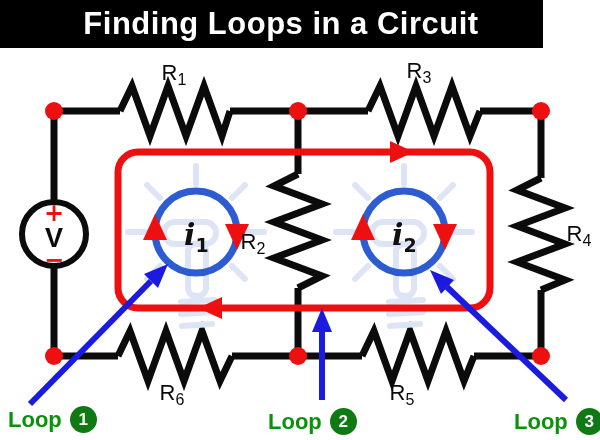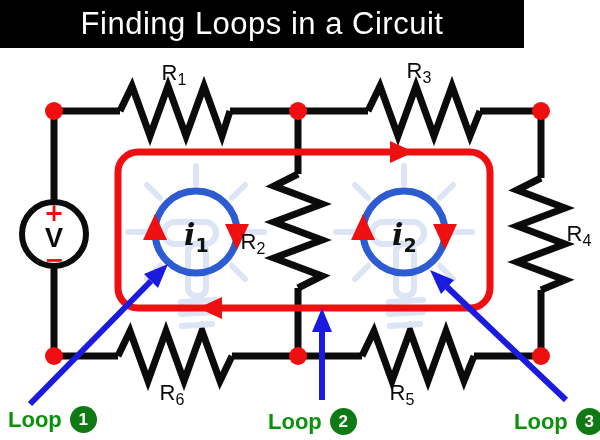--- a/index.html
+++ b/index.html
@@ -1,20 +1,20 @@
 <!DOCTYPE html>
 <html><head>
 <meta charset="utf-8">
 <style>
   html,body{margin:0;padding:0;background:#fff;}
   #stage{position:relative;width:600px;height:440px;background:#ffffff;overflow:hidden;
          font-family:"Liberation Sans",sans-serif;}
   .banner{position:absolute;top:0;left:0;width:524px;height:48px;background:#000;
           color:#fff;display:flex;align-items:center;justify-content:center;
-          font-weight:400;font-size:31px;letter-spacing:.5px;}
+          font-weight:700;font-size:31px;letter-spacing:.5px;padding-left:19px;}
   .watermark{position:absolute;top:51px;right:8px;font-weight:700;font-size:11px;
              color:#b9b9b9;letter-spacing:.4px;}
   svg{position:absolute;top:0;left:0;}
   .wire{stroke:#0b0b0b;stroke-width:7;fill:none;}
   .res{stroke:#0b0b0b;stroke-width:7;fill:none;stroke-linejoin:miter;}
   .bulb{stroke:#dce4f6;stroke-width:6;fill:none;stroke-linecap:round;}
   .loop-rect{stroke:#ee1010;stroke-width:7;fill:none;}
   .red-fill{fill:#ee1010;stroke:none;}
   .cur-circle{stroke:#2d5bd1;stroke-width:7;fill:none;}
   .node{fill:#ee1010;stroke:none;}

